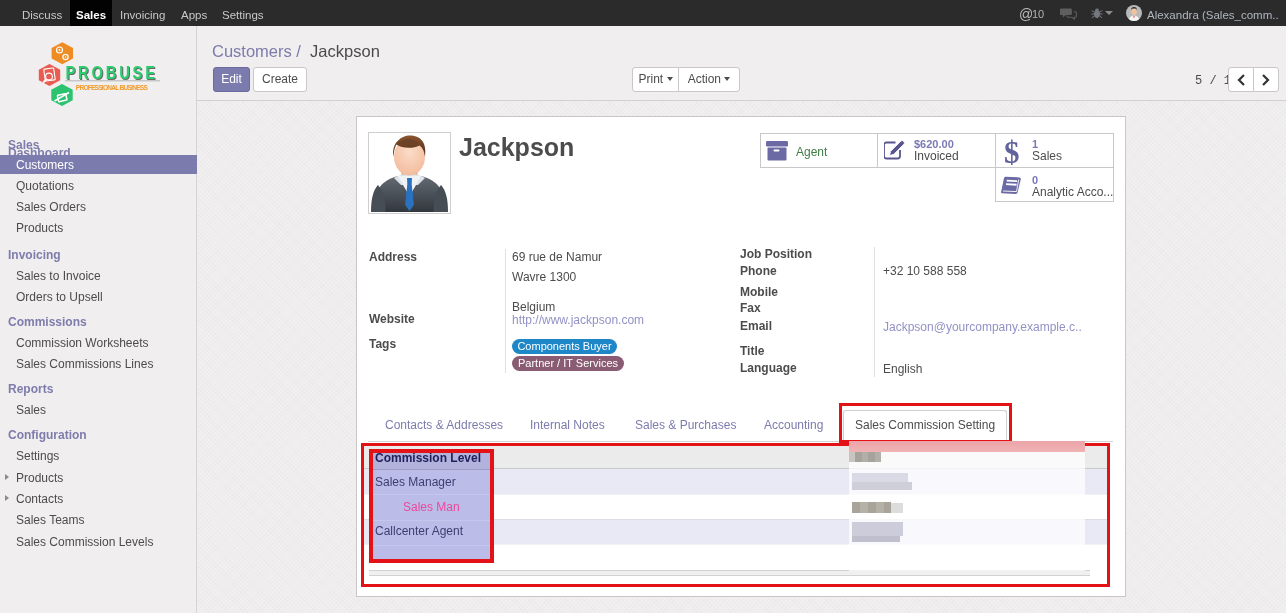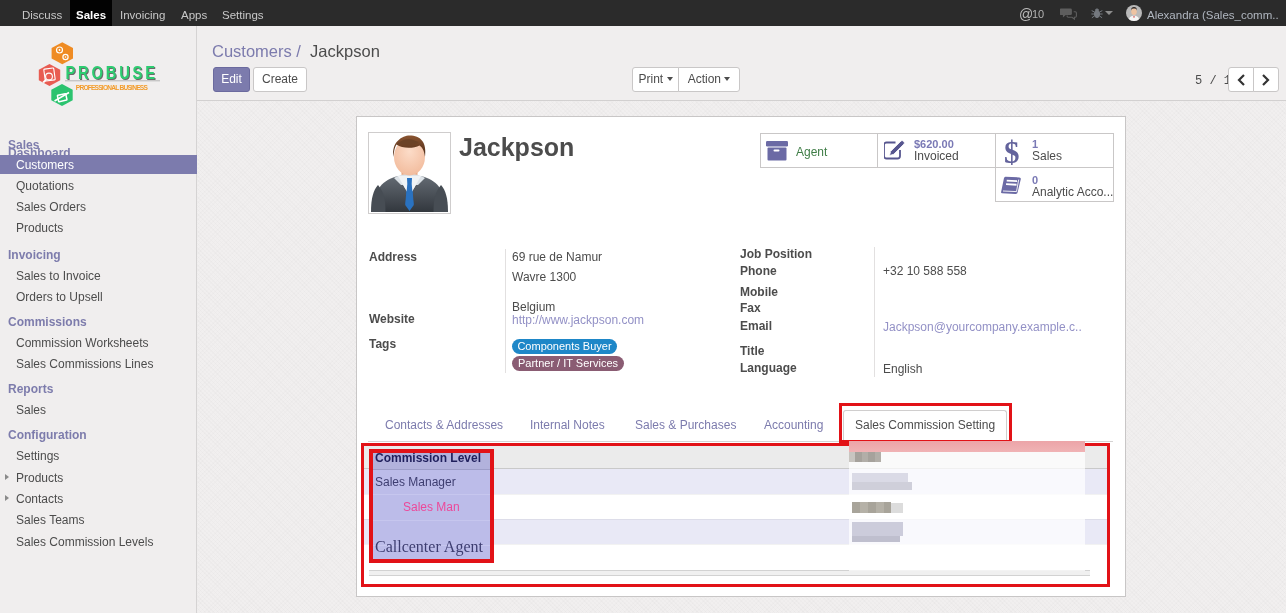--- a/index.html
+++ b/index.html
@@ -254,21 +254,21 @@
 <div class="abs" style="left:370px;top:449px;width:123px;height:19.5px;background:#b2b2dc;"></div>
 <div class="abs" style="left:370px;top:468.5px;width:123px;height:94.5px;background:#bcbce9;"></div>
 <div class="abs" style="left:370px;top:468.5px;width:123px;height:1px;background:#9d9dc8;"></div>
 <div class="abs" style="left:370px;top:494px;width:123px;height:1px;background:#c6c6ee;"></div>
 <div class="abs" style="left:370px;top:519.5px;width:123px;height:1px;background:#c6c6ee;"></div>
 <div class="abs" style="left:370px;top:544.5px;width:123px;height:1px;background:#c6c6ee;"></div>
 
 <div class="abs" style="left:375px;top:451px;font-size:12px;font-weight:bold;color:#1f1f5c;line-height:14px;">Commission Level</div>
 <div class="abs" style="left:375px;top:474.5px;font-size:12px;color:#3d3d70;line-height:14px;">Sales Manager</div>
 <div class="abs" style="left:375px;top:499.5px;font-size:12px;color:#ec4899;line-height:14px;margin-left:28px;">Sales Man</div>
-<div class="abs" style="left:375px;top:540px;font-size:16px;color:#3d3d70;line-height:14px;font-family:Liberation Serif, serif;">Callcenter Agent</div>
+<div class="abs" style="left:375px;top:524px;font-size:12px;color:#3d3d70;line-height:14px;">Callcenter Agent</div>
 
 <div class="abs" style="left:361px;top:443px;width:749px;height:144px;border:3px solid #e21217;"></div>
 <div class="abs" style="left:369px;top:449px;width:125px;height:114px;border:4px solid #e21217;"></div>
 
 <div class="abs" style="left:849px;top:446px;width:236px;height:125px;background:rgba(255,255,255,0.72);"></div>
 
 <div class="abs" style="left:849px;top:441px;width:236px;height:11px;background:linear-gradient(180deg,#eca4a8,#f0b3b5);"></div>
 
 <div class="abs" style="left:849px;top:452px;width:6px;height:10px;background:#c8c5c0;"></div>
 <div class="abs" style="left:855px;top:452px;width:26px;height:10px;background:repeating-linear-gradient(90deg,#a6a29c 0 7px,#b2aea8 7px 13px);"></div>

